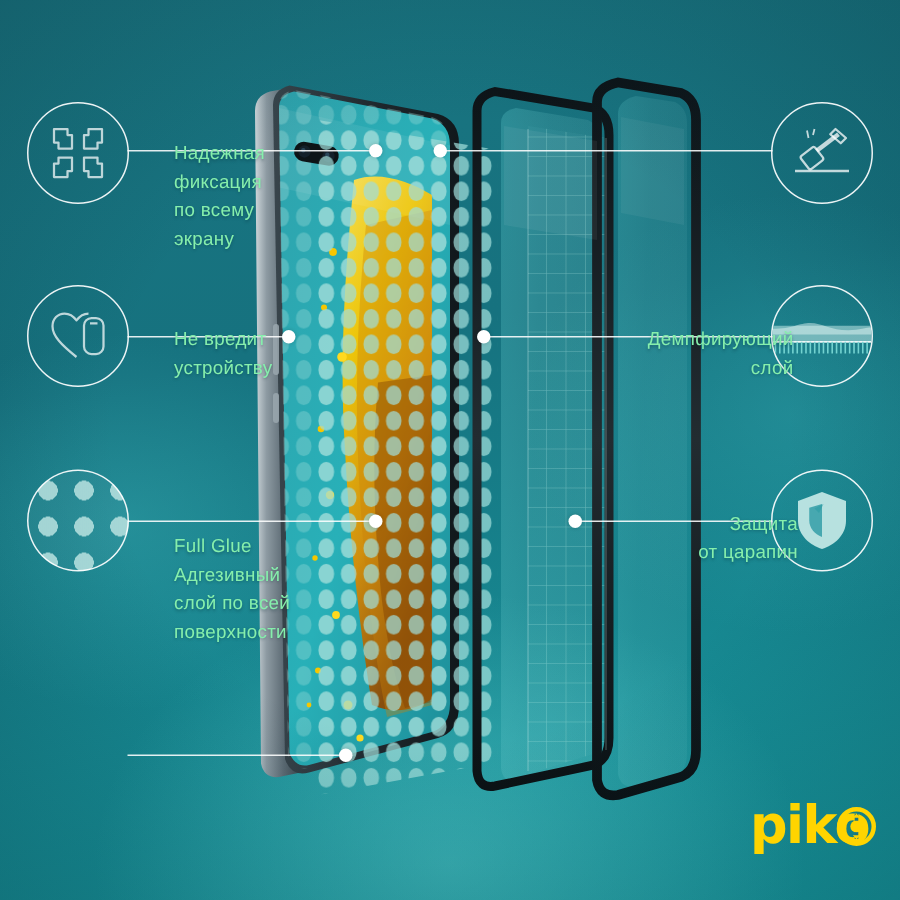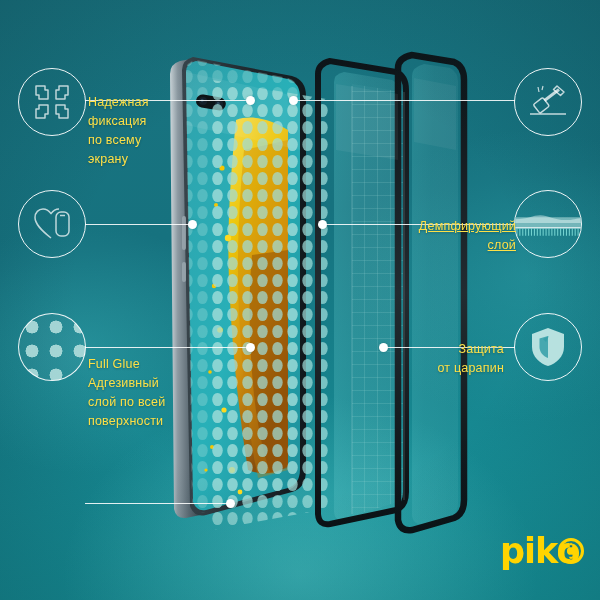--- a/index.html
+++ b/index.html
@@ -40,26 +40,27 @@
     position: absolute;
     width: 9px; height: 9px;
     border-radius: 50%;
     background: #ffffff;
     box-shadow: 0 0 3px rgba(0,0,0,0.18);
   }
 
   
   .feat-text {
     position: absolute;
-    color: #fde047;
+    color: #86efac;
     font-size: 12.5px;
     line-height: 19px;
     letter-spacing: .2px;
     white-space: pre-line;
     text-shadow: 0 1px 2px rgba(0,40,50,0.35);
+    margin-left: 28px;
   }
   .feat-text.right { text-align: right; }
 
   
   .icon-circle {
     position: absolute;
     border-radius: 50%;
     border: 1.6px solid rgba(255,255,255,0.92);
     box-sizing: border-box;
     display: flex;
@@ -285,20 +286,22 @@
 
   <div class="icon-circle" style="left:18px; top:190px; width:68px; height:68px;">
     <svg width="42" height="40" viewBox="0 0 42 40" fill="none" stroke="rgba(255,255,255,0.72)" stroke-width="1.5" stroke-linejoin="round">
       <g>
         <path d="M20 34 C10 26 4 20 4 13.5 C4 8.5 7.6 5 12 5 C15 5 18 6.8 20 9.6 C22 6.8 25 5 28 5"></path>
         <rect x="25" y="8" width="13" height="24" rx="5"></rect>
         <path d="M29 11.5 H34"></path>
       </g>
     </svg>
   </div>
+  <div class="feat-text" style="left:88px; top:217px; width:110px;">Не вредит
+устройству</div>
 
   <div class="icon-circle glue-circle" style="left:18px; top:313px; width:68px; height:68px;"></div>
   <div class="feat-text" style="left:88px; top:355px; width:112px;">Full Glue
 Адгезивный
 слой по всей
 поверхности</div>
 
 
   <div class="icon-circle" style="left:514px; top:68px; width:68px; height:68px;">
     <svg width="44" height="44" viewBox="0 0 44 44" fill="none" stroke="rgba(255,255,255,0.75)" stroke-width="1.5" stroke-linejoin="round">
@@ -320,21 +323,21 @@
         <path d="M0 38 L68 38" stroke="rgba(255,255,255,0.9)" stroke-width="1.2"></path>
         <g stroke="rgba(120,215,212,0.95)" stroke-width="1.1">
           <path d="M2 38 L2 46 M5 38 L5 46 M8 38 L8 46 M11 38 L11 46 M14 38 L14 46 M17 38 L17 46
                    M20 38 L20 46 M23 38 L23 46 M26 38 L26 46 M29 38 L29 46 M32 38 L32 46 M35 38 L35 46
                    M38 38 L38 46 M41 38 L41 46 M44 38 L44 46 M47 38 L47 46 M50 38 L50 46 M53 38 L53 46
                    M56 38 L56 46 M59 38 L59 46 M62 38 L62 46 M65 38 L65 46"></path>
         </g>
       </g>
     </svg>
   </div>
-  <div class="feat-text right" style="left:378px; top:217px; width:138px;text-decoration:underline;">Демпфирующий
+  <div class="feat-text right" style="left:363px; top:217px; width:138px;">Демпфирующий
 слой</div>
 
   <div class="icon-circle" style="left:514px; top:313px; width:68px; height:68px;">
     <svg width="34" height="40" viewBox="0 0 34 40">
       <g>
         <path d="M17 1 L33 7 L33 20 C33 30 25 36.5 17 39 C9 36.5 1 30 1 20 L1 7 Z" fill="rgba(205,238,234,0.88)"></path>
         <path d="M17 9 L17 31 C12 29 8.5 25 8.5 20 L8.5 11.5 Z" fill="#2a9aa4" opacity="0.8"></path>
         <path d="M12 12 L18 9 L15 15 Z" fill="#2a9aa4" opacity="0.55"></path>
       </g>
     </svg>

